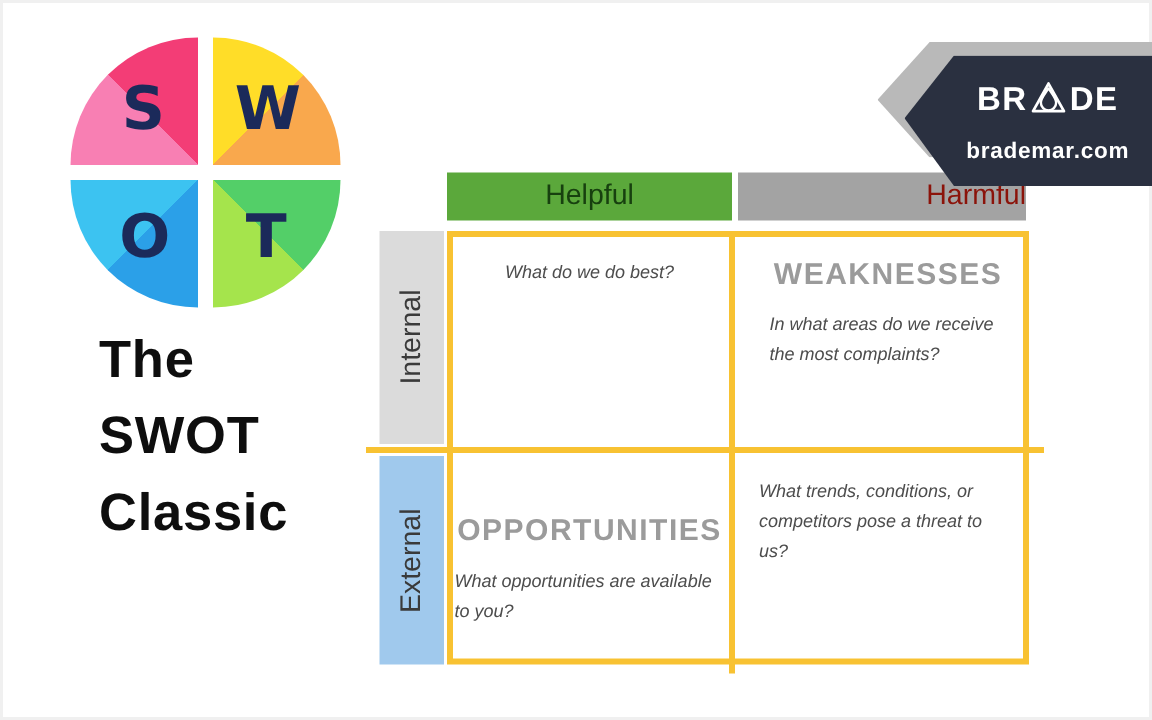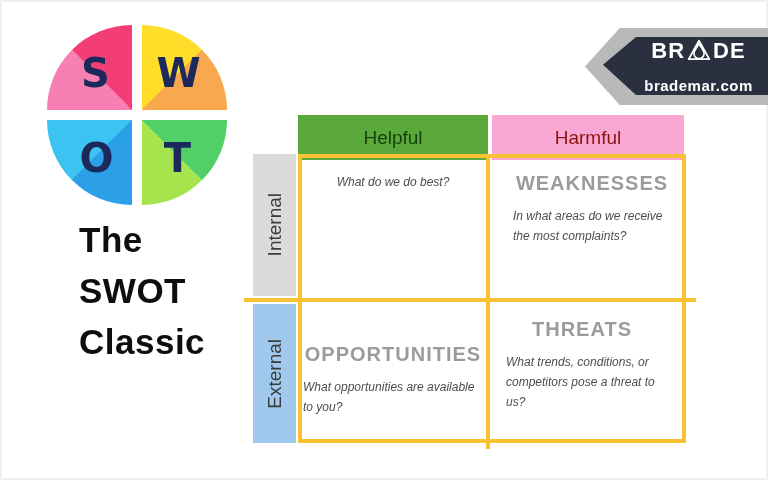--- a/index.html
+++ b/index.html
@@ -13,28 +13,28 @@
   #quad-s{left:47px;top:25px;border-radius:100% 0 0 0;background:linear-gradient(45deg,#f87fb3 50%,#f33d76 50%);}
   #quad-s span{transform:translate(6px,5px);}
   #quad-w{left:142px;top:25px;border-radius:0 100% 0 0;background:linear-gradient(135deg,#ffdd28 50%,#f9a84d 50%);}
   #quad-w span{transform:translate(-6px,5px);}
   #quad-o{left:47px;top:120px;border-radius:0 0 0 100%;background:linear-gradient(135deg,#3cc3f1 50%,#2ba0e8 50%);}
   #quad-o span{transform:translate(7px,-5px);}
   #quad-t{left:142px;top:120px;border-radius:0 0 100% 0;background:linear-gradient(45deg,#a5e44c 50%,#53cf68 50%);}
   #quad-t span{transform:translate(-7px,-5px);}
 
   
-  #main-title{position:absolute;left:79px;top:214px;font-size:35px;font-weight:bold;color:#0e0e0e;
+  #main-title{position:absolute;left:66px;top:214px;font-size:35px;font-weight:bold;color:#0e0e0e;
               line-height:51px;letter-spacing:0.5px;}
 
   
-  .col-header{position:absolute;top:115px;height:45px;display:flex;align-items:center;justify-content:center;
+  .col-header{position:absolute;top:115px;height:32px;display:flex;align-items:center;justify-content:center;
               font-size:19px;font-weight:500;}
   #header-helpful{left:298px;width:190px;background:#5ba83b;color:#17400f;}
-  #header-harmful{left:492px;width:192px;background:#f9a8d4;color:#8b130a;}
+  #header-harmful{left:492px;width:192px;background:#a3a3a3;color:#8b130a;justify-content:flex-end;}
 
   .row-header{position:absolute;left:253px;width:43px;display:flex;align-items:center;justify-content:center;
               font-size:19px;color:#3a3a3a;}
   .row-header .vert{writing-mode:vertical-rl;transform:rotate(180deg);}
   #row-internal{top:154px;height:142px;background:#dbdbdb;}
   #row-external{top:304px;height:139px;background:#a0c9ed;}
 
   #grid-box{position:absolute;left:298px;top:154px;width:388px;height:289px;border:4px solid #f8c232;
             box-sizing:border-box;background:transparent;}
   #grid-vline{position:absolute;left:486px;top:154px;width:4px;height:295px;background:#f8c232;}
@@ -47,21 +47,21 @@
   #cell-weaknesses{left:500px;top:172px;}
   #cell-weaknesses .q{max-width:158px;}
   #cell-opportunities{left:301px;top:318px;margin-top:25px;}
   #cell-opportunities .q{max-width:180px;}
   #cell-threats{left:490px;top:318px;}
   #cell-threats .q{max-width:188px;margin-left:16px;}
 
   
   #badge-back{position:absolute;left:585px;top:28px;width:183px;height:77px;background:#b9b9b9;
               clip-path:polygon(0 50%,19% 0,100% 0,100% 100%,19% 100%);}
-  #badge-front{position:absolute;left:603px;top:37px;width:165px;height:58px;background:#2a3040;
+  #badge-front{position:absolute;left:603px;top:37px;width:165px;height:87px;background:#2a3040;
                clip-path:polygon(0 48%,20% 0,100% 0,100% 100%,20% 100%);
                display:flex;flex-direction:column;align-items:center;justify-content:center;
                padding-left:26px;box-sizing:border-box;}
   #badge-brand{display:flex;align-items:center;gap:1px;color:#ffffff;font-weight:bold;font-size:22px;
                letter-spacing:1px;line-height:1;}
   #badge-domain{color:#ffffff;font-size:15px;font-weight:bold;margin-top:13px;letter-spacing:0.5px;}
 </style>
 </head>
 <body>
 
@@ -109,21 +109,20 @@
   </div>
   <div class="cell" id="cell-weaknesses">
     <h3>WEAKNESSES</h3>
     <span class="q">In what areas do we receive the most complaints?</span>
   </div>
   <div class="cell" id="cell-opportunities">
     <h3>OPPORTUNITIES</h3>
     <span class="q">What opportunities are available to you?</span>
   </div>
   <div class="cell" id="cell-threats">
-    <h3>THREATS</h3>
     <span class="q">What trends, conditions, or competitors pose a threat to us?</span>
   </div>
 
   <div id="badge-back"></div>
   <div id="badge-front">
     <div id="badge-brand">
       <span>BR</span>
       <svg width="26" height="26" viewBox="0 0 24 24">
         <path d="M12 2.5 L21.5 19.5 L2.5 19.5 Z" fill="none" stroke="#ffffff" stroke-width="1.7" stroke-linejoin="round"></path>
         <path d="M12 5.5 C14.3 9 16.7 11.6 16.7 14.3 A4.7 4.7 0 1 1 7.3 14.3 C7.3 11.6 9.7 9 12 5.5 Z" fill="none" stroke="#ffffff" stroke-width="1.5" stroke-linejoin="round"></path>

